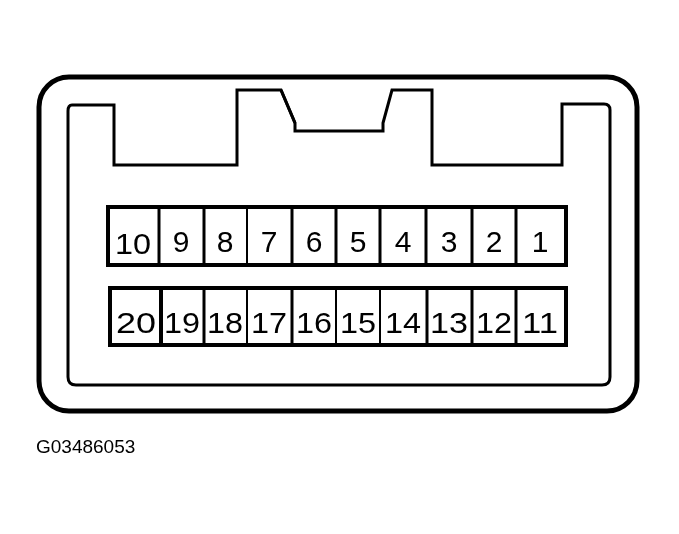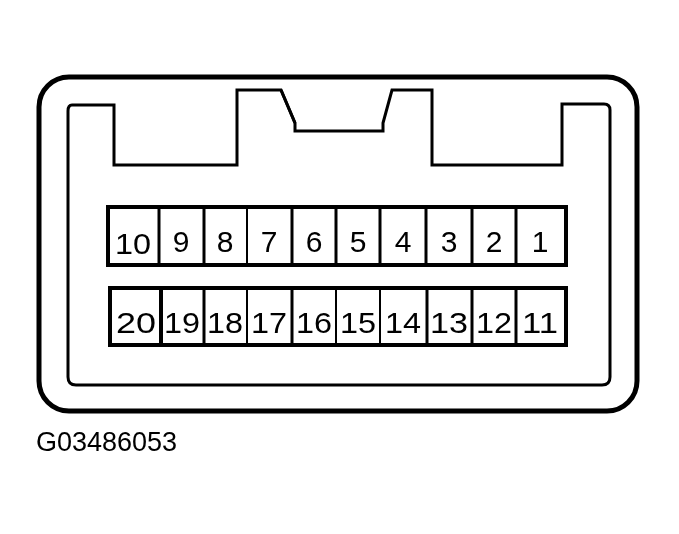--- a/index.html
+++ b/index.html
@@ -1,19 +1,19 @@
 <!DOCTYPE html>
 <html><head>
 <meta charset="utf-8">
 <style>
   html, body { margin: 0; padding: 0; background: #ffffff; }
   body { width: 679px; height: 534px; position: relative; overflow: hidden; }
   #diagram { position: absolute; left: 0; top: 0; width: 679px; height: 534px; }
   .pin-label { font-family: "Liberation Sans", sans-serif; font-size: 30px; fill: #000; }
-  .caption { position: absolute; left: 36px; top: 427px; font-family: "Liberation Sans", sans-serif; font-size: 27px; color: #000; letter-spacing: 0px; }
+  .caption { position: absolute; left: 36px; top: 436px; font-family: "Liberation Sans", sans-serif; font-size: 19px; color: #000; letter-spacing: 0px; }
 </style>
 </head>
 <body>
 
 <svg id="diagram" viewBox="0 0 679 534" xmlns="http://www.w3.org/2000/svg">
 
   <rect x="39" y="77" width="598" height="334" rx="30" ry="30" fill="none" stroke="#000" stroke-width="5"></rect>
 
   <path d="M 72 105 L 114 105 L 114 165 L 237 165 L 237 90 L 281 90 L 295 123 L 295 131 L 383 131 L 383 123 L 392 90 L 432 90 L 432 165 L 562 165 L 562 104 L 604 104 Q 610 104 610 110 L 610 377 Q 610 385 602 385 L 76 385 Q 68 385 68 377 L 68 111 Q 68 105 72 105 Z" fill="none" stroke="#000" stroke-width="3"></path>
 

